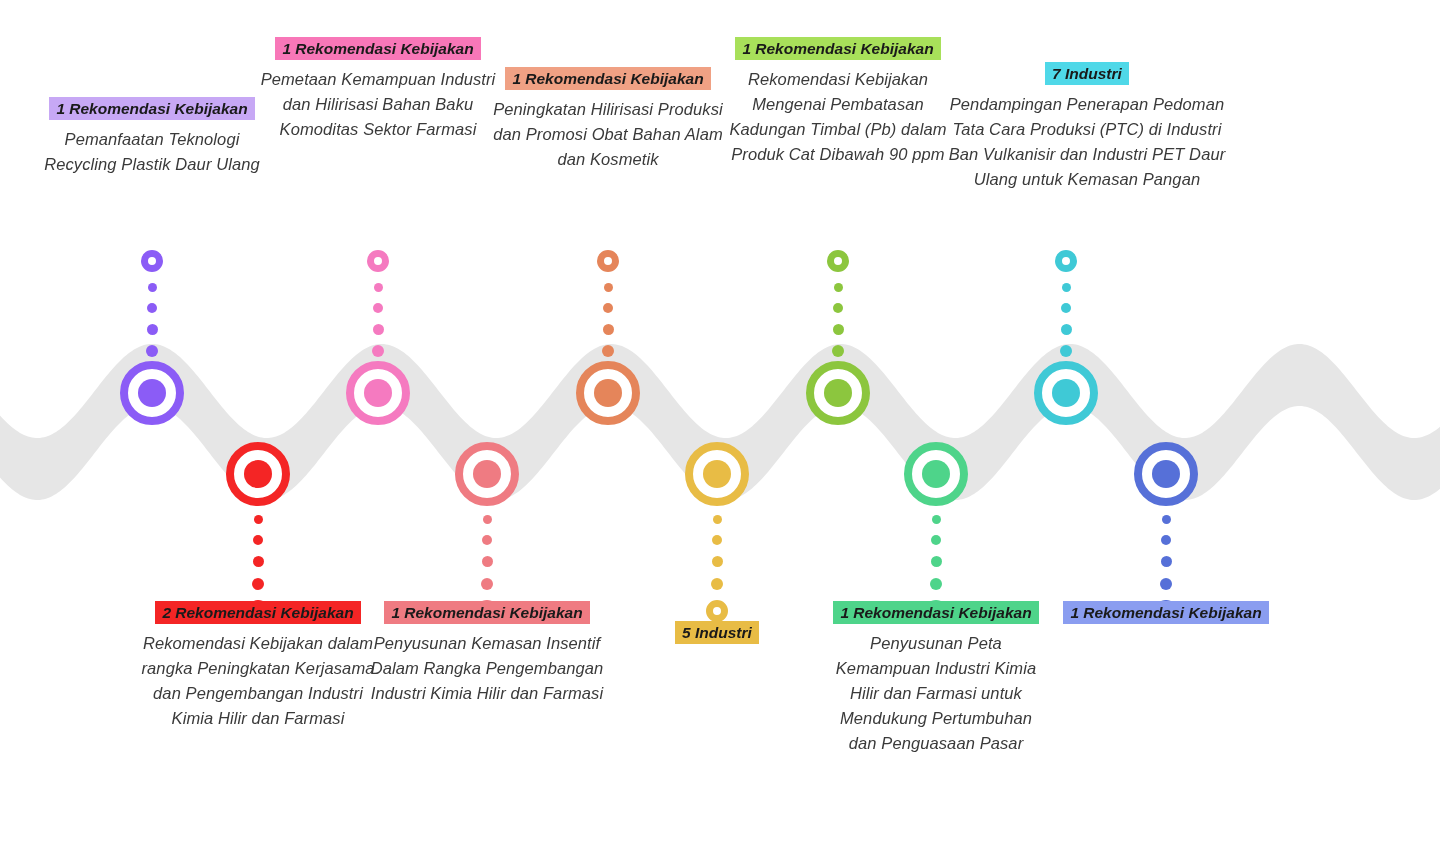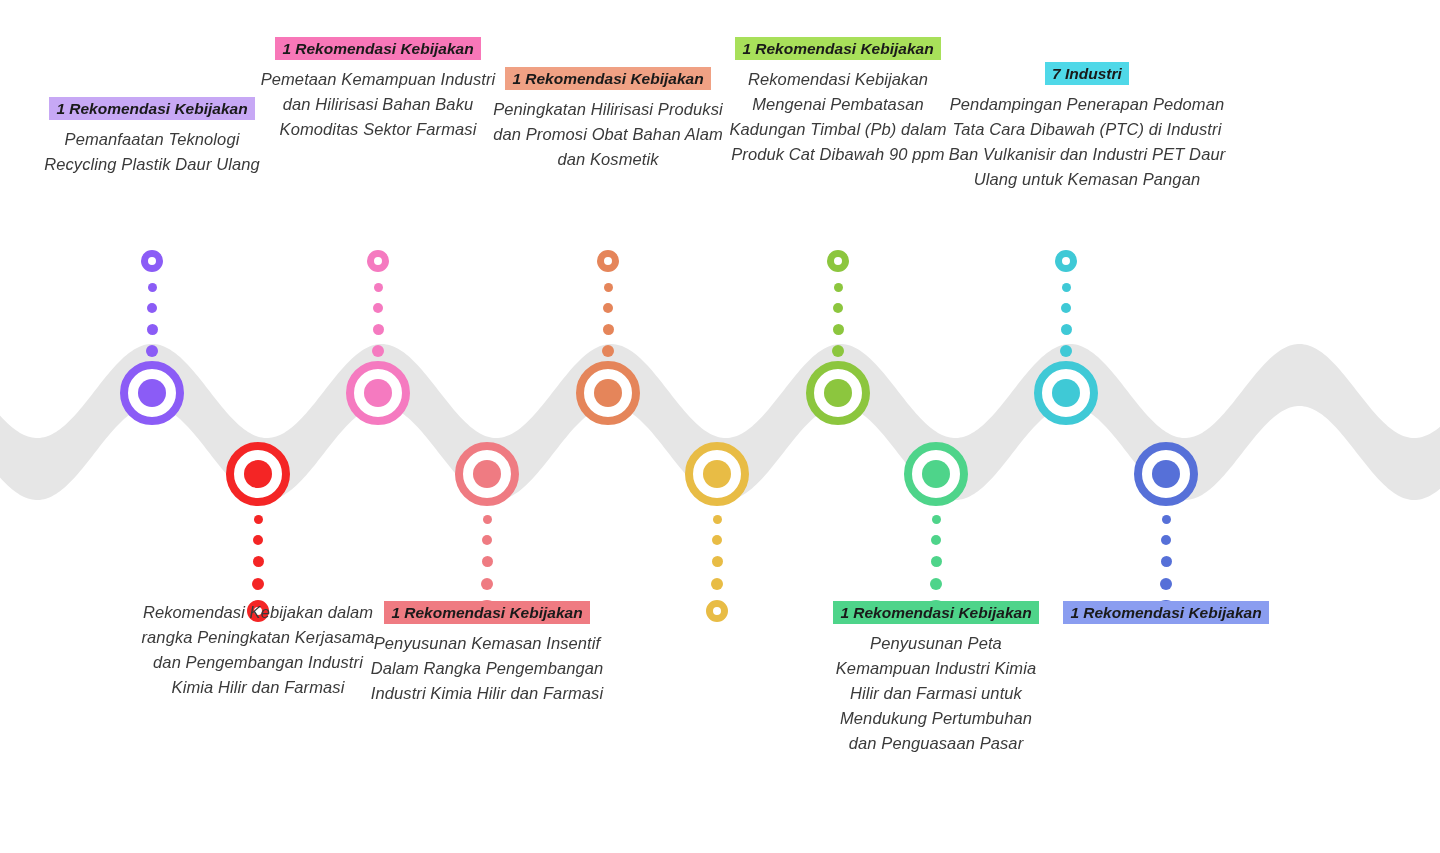--- a/index.html
+++ b/index.html
@@ -160,21 +160,21 @@
     <div class="dot" style="width:12px;height:12px;background:#8cc63e;margin-top:10px;"></div>
     <div class="ring-big" style="width:64px;height:64px;border:8px solid #8cc63e;margin-top:4px;">
       <div class="core" style="width:28px;height:28px;background:#8cc63e;"></div>
     </div>
   </div>
 
   <div class="node-text-block" style="left:941px; top:61px; width:292px;">
     <div class="badge-wrap">
       <span class="badge" style="background:#4fd8e8;">7 Industri</span>
     </div>
-    <p class="desc">Pendampingan Penerapan Pedoman Tata Cara Dibawah (PTC) di Industri Ban Vulkanisir dan Industri PET Daur Ulang untuk Kemasan Pangan</p>
+    <p class="desc">Pendampingan Penerapan Pedoman Tata Cara Produksi (PTC) di Industri Ban Vulkanisir dan Industri PET Daur Ulang untuk Kemasan Pangan</p>
   </div>
   <div class="marker-col" style="left:1066px; top:250px;">
     <div class="ring-small" style="width:22px;height:22px;border:7px solid #3fc9d6;"></div>
     <div class="dot" style="width:9px;height:9px;background:#3fc9d6;margin-top:11px;"></div>
     <div class="dot" style="width:10px;height:10px;background:#3fc9d6;margin-top:11px;"></div>
     <div class="dot" style="width:11px;height:11px;background:#3fc9d6;margin-top:11px;"></div>
     <div class="dot" style="width:12px;height:12px;background:#3fc9d6;margin-top:10px;"></div>
     <div class="ring-big" style="width:64px;height:64px;border:8px solid #3fc9d6;margin-top:4px;">
       <div class="core" style="width:28px;height:28px;background:#3fc9d6;"></div>
     </div>
@@ -184,20 +184,23 @@
     <div class="ring-big" style="width:64px;height:64px;border:8px solid #f42525;">
       <div class="core" style="width:28px;height:28px;background:#f42525;"></div>
     </div>
     <div class="dot" style="width:9px;height:9px;background:#f42525;margin-top:9px;"></div>
     <div class="dot" style="width:10px;height:10px;background:#f42525;margin-top:11px;"></div>
     <div class="dot" style="width:11px;height:11px;background:#f42525;margin-top:11px;"></div>
     <div class="dot" style="width:12px;height:12px;background:#f42525;margin-top:11px;"></div>
     <div class="ring-small" style="width:22px;height:22px;border:7px solid #f42525;margin-top:10px;"></div>
   </div>
   <div class="node-text-block" style="left:133px; top:600px;">
+    <div class="badge-wrap">
+      <span class="badge" style="background:#f42525;">2 Rekomendasi Kebijakan</span>
+    </div>
     <p class="desc">Rekomendasi Kebijakan dalam rangka Peningkatan Kerjasama dan Pengembangan Industri Kimia Hilir dan Farmasi</p>
   </div>
 
   <div class="marker-col" style="left:487px; top:442px;">
     <div class="ring-big" style="width:64px;height:64px;border:8px solid #ef7b82;">
       <div class="core" style="width:28px;height:28px;background:#ef7b82;"></div>
     </div>
     <div class="dot" style="width:9px;height:9px;background:#ef7b82;margin-top:9px;"></div>
     <div class="dot" style="width:10px;height:10px;background:#ef7b82;margin-top:11px;"></div>
     <div class="dot" style="width:11px;height:11px;background:#ef7b82;margin-top:11px;"></div>
@@ -215,20 +218,23 @@
     <div class="ring-big" style="width:64px;height:64px;border:8px solid #e8bc45;">
       <div class="core" style="width:28px;height:28px;background:#e8bc45;"></div>
     </div>
     <div class="dot" style="width:9px;height:9px;background:#e8bc45;margin-top:9px;"></div>
     <div class="dot" style="width:10px;height:10px;background:#e8bc45;margin-top:11px;"></div>
     <div class="dot" style="width:11px;height:11px;background:#e8bc45;margin-top:11px;"></div>
     <div class="dot" style="width:12px;height:12px;background:#e8bc45;margin-top:11px;"></div>
     <div class="ring-small" style="width:22px;height:22px;border:7px solid #e8bc45;margin-top:10px;"></div>
   </div>
   <div class="node-text-block" style="left:592px; top:620px;">
+    <div class="badge-wrap">
+      <span class="badge" style="background:#e8bc45;">5 Industri</span>
+    </div>
   </div>
 
   <div class="marker-col" style="left:936px; top:442px;">
     <div class="ring-big" style="width:64px;height:64px;border:8px solid #4ed48a;">
       <div class="core" style="width:28px;height:28px;background:#4ed48a;"></div>
     </div>
     <div class="dot" style="width:9px;height:9px;background:#4ed48a;margin-top:9px;"></div>
     <div class="dot" style="width:10px;height:10px;background:#4ed48a;margin-top:11px;"></div>
     <div class="dot" style="width:11px;height:11px;background:#4ed48a;margin-top:11px;"></div>
     <div class="dot" style="width:12px;height:12px;background:#4ed48a;margin-top:11px;"></div>

